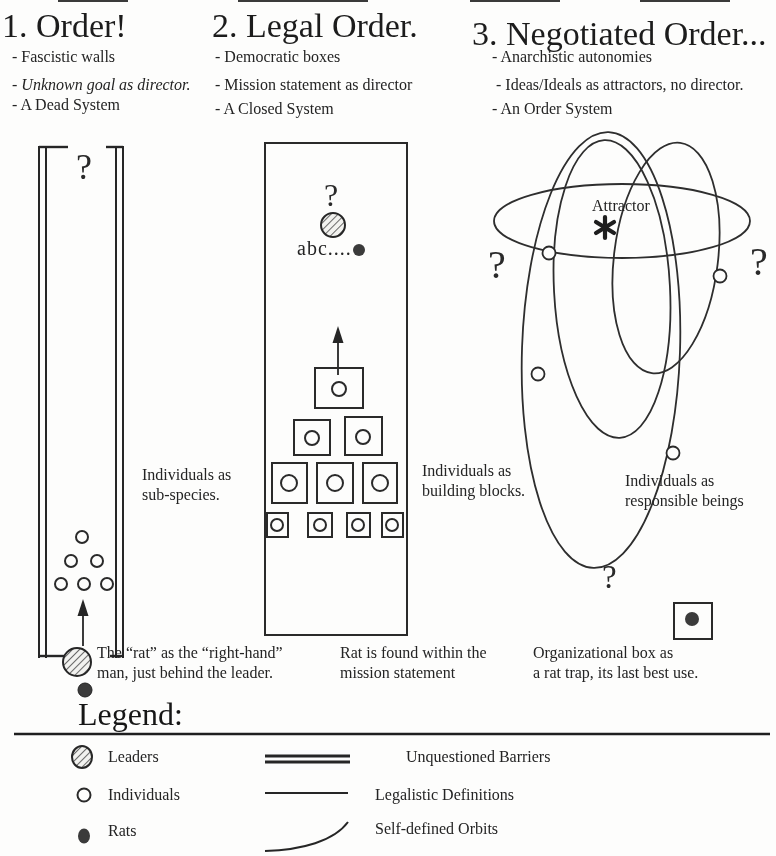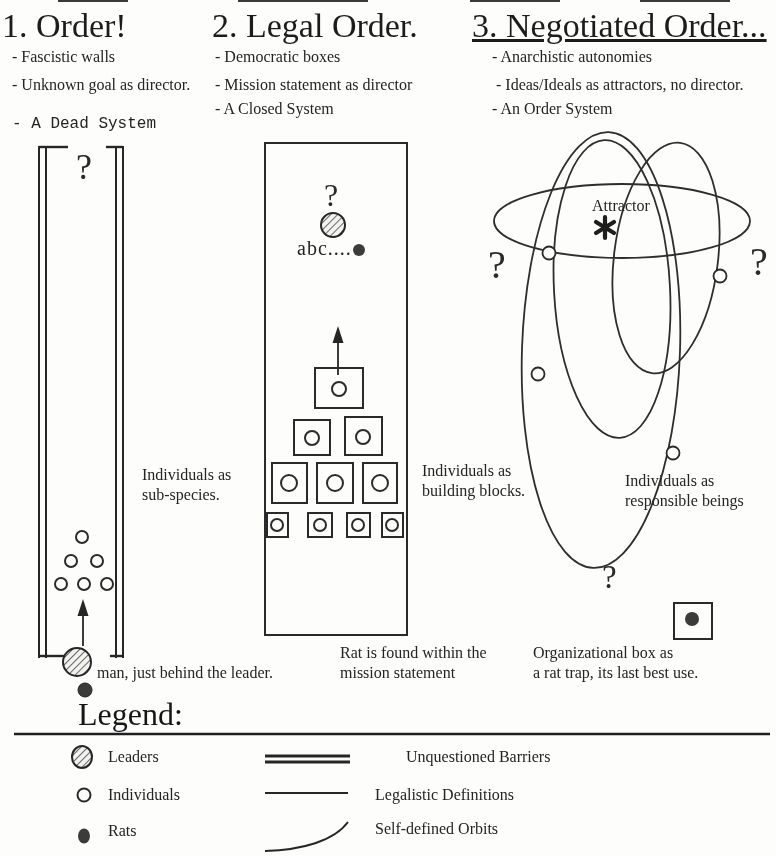--- a/index.html
+++ b/index.html
@@ -135,37 +135,38 @@
     <g stroke="#262626">
       <line x1="265" y1="756" x2="350" y2="756" stroke-width="2.8"></line>
       <line x1="265" y1="762" x2="350" y2="762" stroke-width="2.8"></line>
     </g>
     <line x1="265" y1="793" x2="348" y2="793" stroke="#262626" stroke-width="2"></line>
     <path d="M 265 851 C 302 850 334 841 348 822" fill="none" stroke="#262626" stroke-width="2"></path>
   </svg>
 
   <div class="t hdr" style="left:2px;top:8px;">1. Order!</div>
   <div class="t hdr" style="left:212px;top:8px;">2. Legal Order.</div>
-  <div class="t hdr" style="left:472px;top:8px;text-decoration:underline;">3. Negotiated Order...</div>
+  <div class="t hdr" style="left:472px;top:16px;">3. Negotiated Order...</div>
 
   <div class="t bullet" style="left:12px;top:48px;">- Fascistic walls</div>
-  <div class="t bullet" style="left:12px;top:76px;">- Unknown goal as director.</div>
-  <div class="t bullet" style="left:12px;top:116px;font-family:Liberation Mono, monospace;">- A Dead System</div>
+  <div class="t bullet" style="left:12px;top:76px;font-style:italic;">- Unknown goal as director.</div>
+  <div class="t bullet" style="left:12px;top:96px;">- A Dead System</div>
 
   <div class="t bullet" style="left:215px;top:48px;">- Democratic boxes</div>
   <div class="t bullet" style="left:215px;top:76px;">- Mission statement as director</div>
   <div class="t bullet" style="left:215px;top:100px;">- A Closed System</div>
 
   <div class="t bullet" style="left:492px;top:48px;">- Anarchistic autonomies</div>
   <div class="t bullet" style="left:496px;top:76px;">- Ideas/Ideals as attractors, no director.</div>
   <div class="t bullet" style="left:492px;top:100px;">- An Order System</div>
 
   <div class="t qmark" style="left:76px;top:148px;">?</div>
   <div class="t note" style="left:142px;top:466px;">Individuals as</div>
   <div class="t note" style="left:142px;top:486px;">sub-species.</div>
+  <div class="t cap" style="left:97px;top:644px;">The “rat” as the “right-hand”</div>
   <div class="t cap" style="left:97px;top:664px;">man, just behind the leader.</div>
 
   <div class="t qmark" style="left:324px;top:178px;font-size:32px;">?</div>
   <div class="t abc" style="left:297px;top:238px;">abc....</div>
   <div class="t note" style="left:422px;top:462px;">Individuals as</div>
   <div class="t note" style="left:422px;top:482px;">building blocks.</div>
   <div class="t cap" style="left:340px;top:644px;">Rat is found within the</div>
   <div class="t cap" style="left:340px;top:664px;">mission statement</div>
 
   <div class="t note" style="left:592px;top:197px;">Attractor</div>

